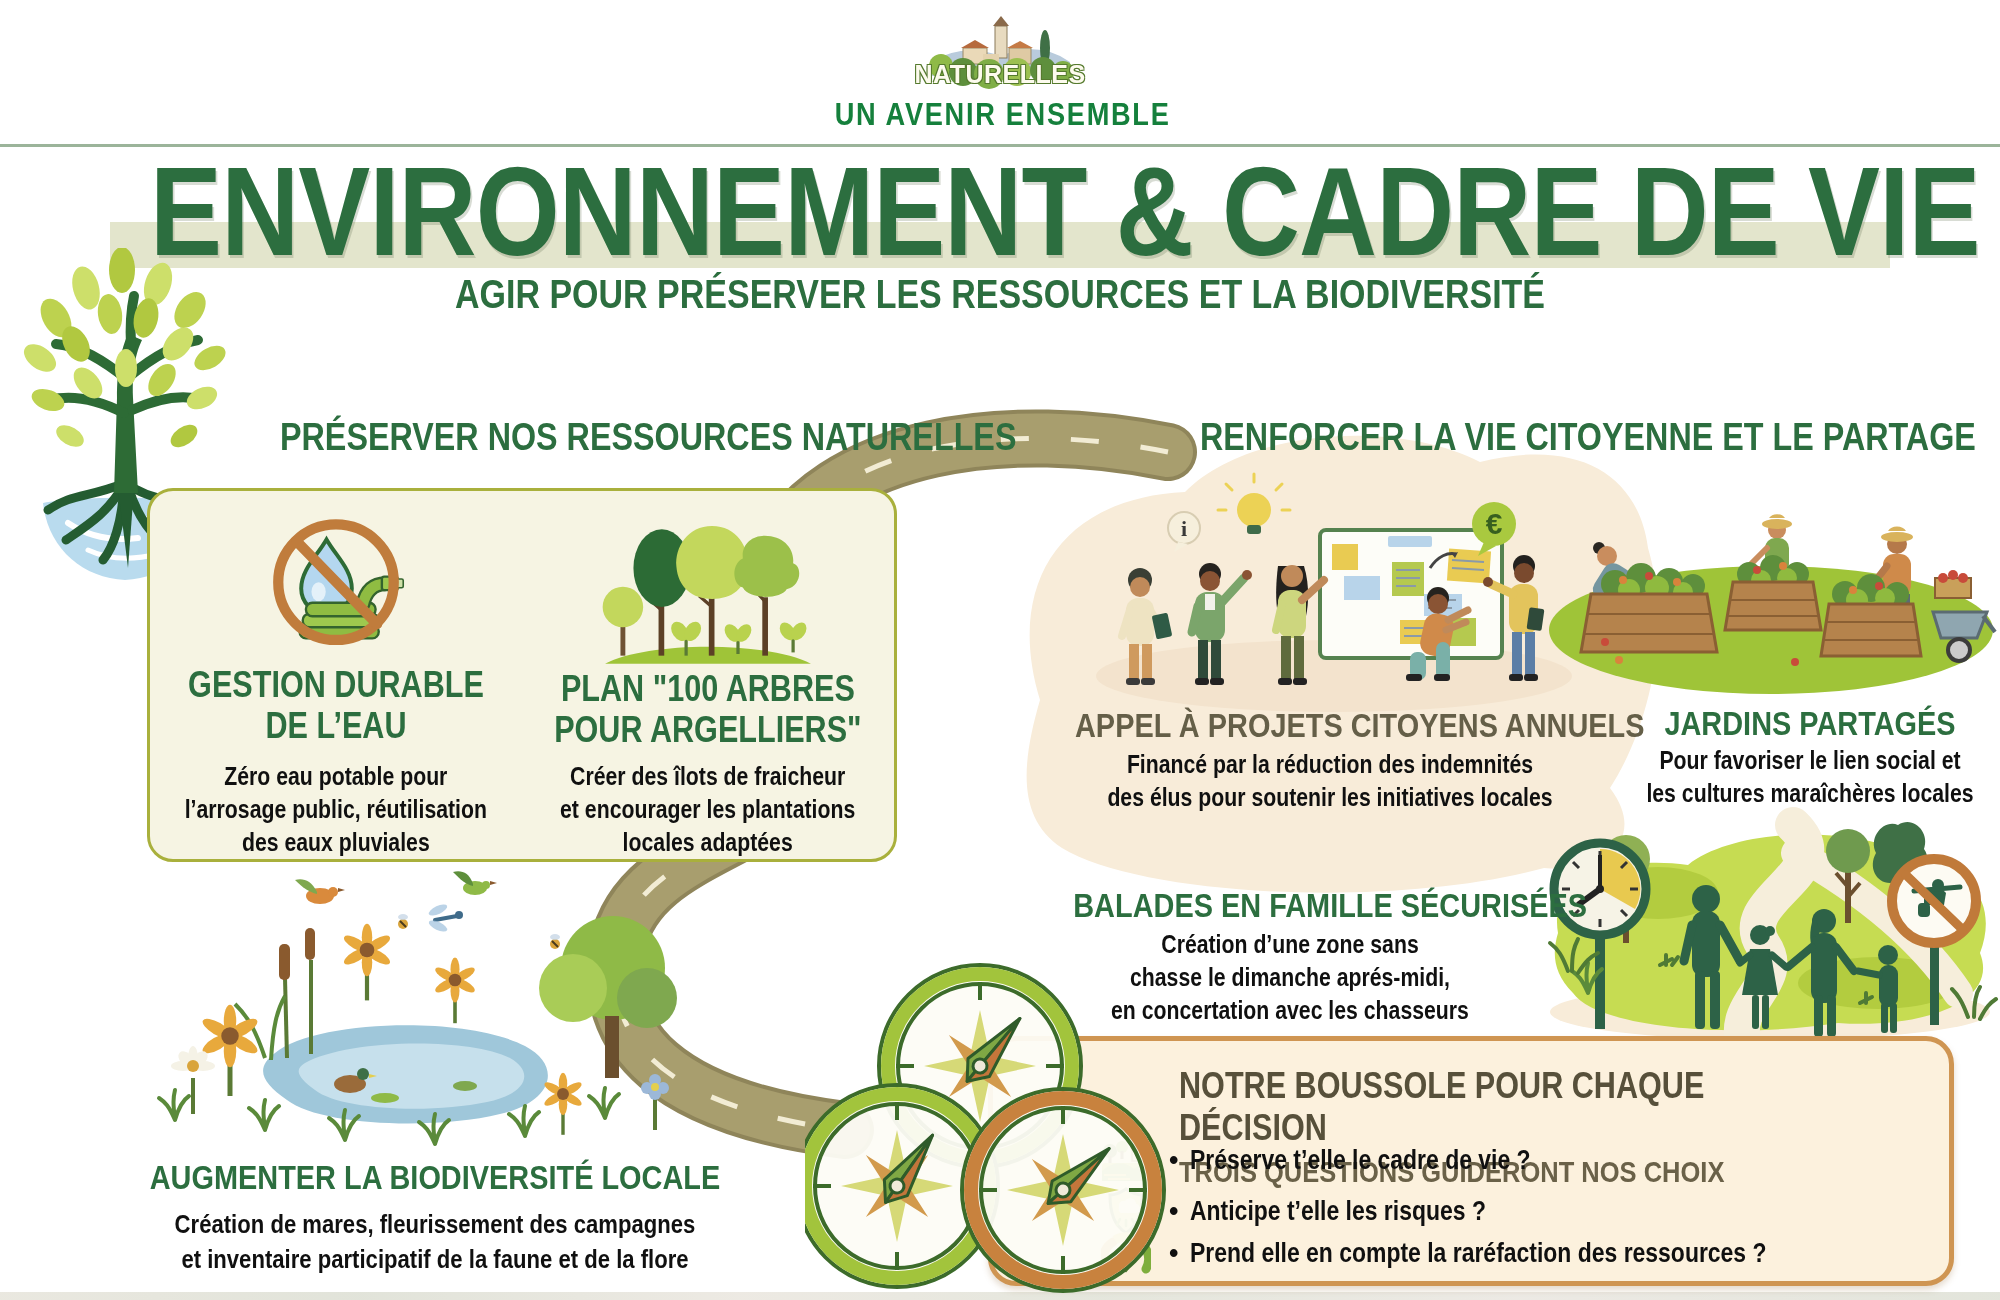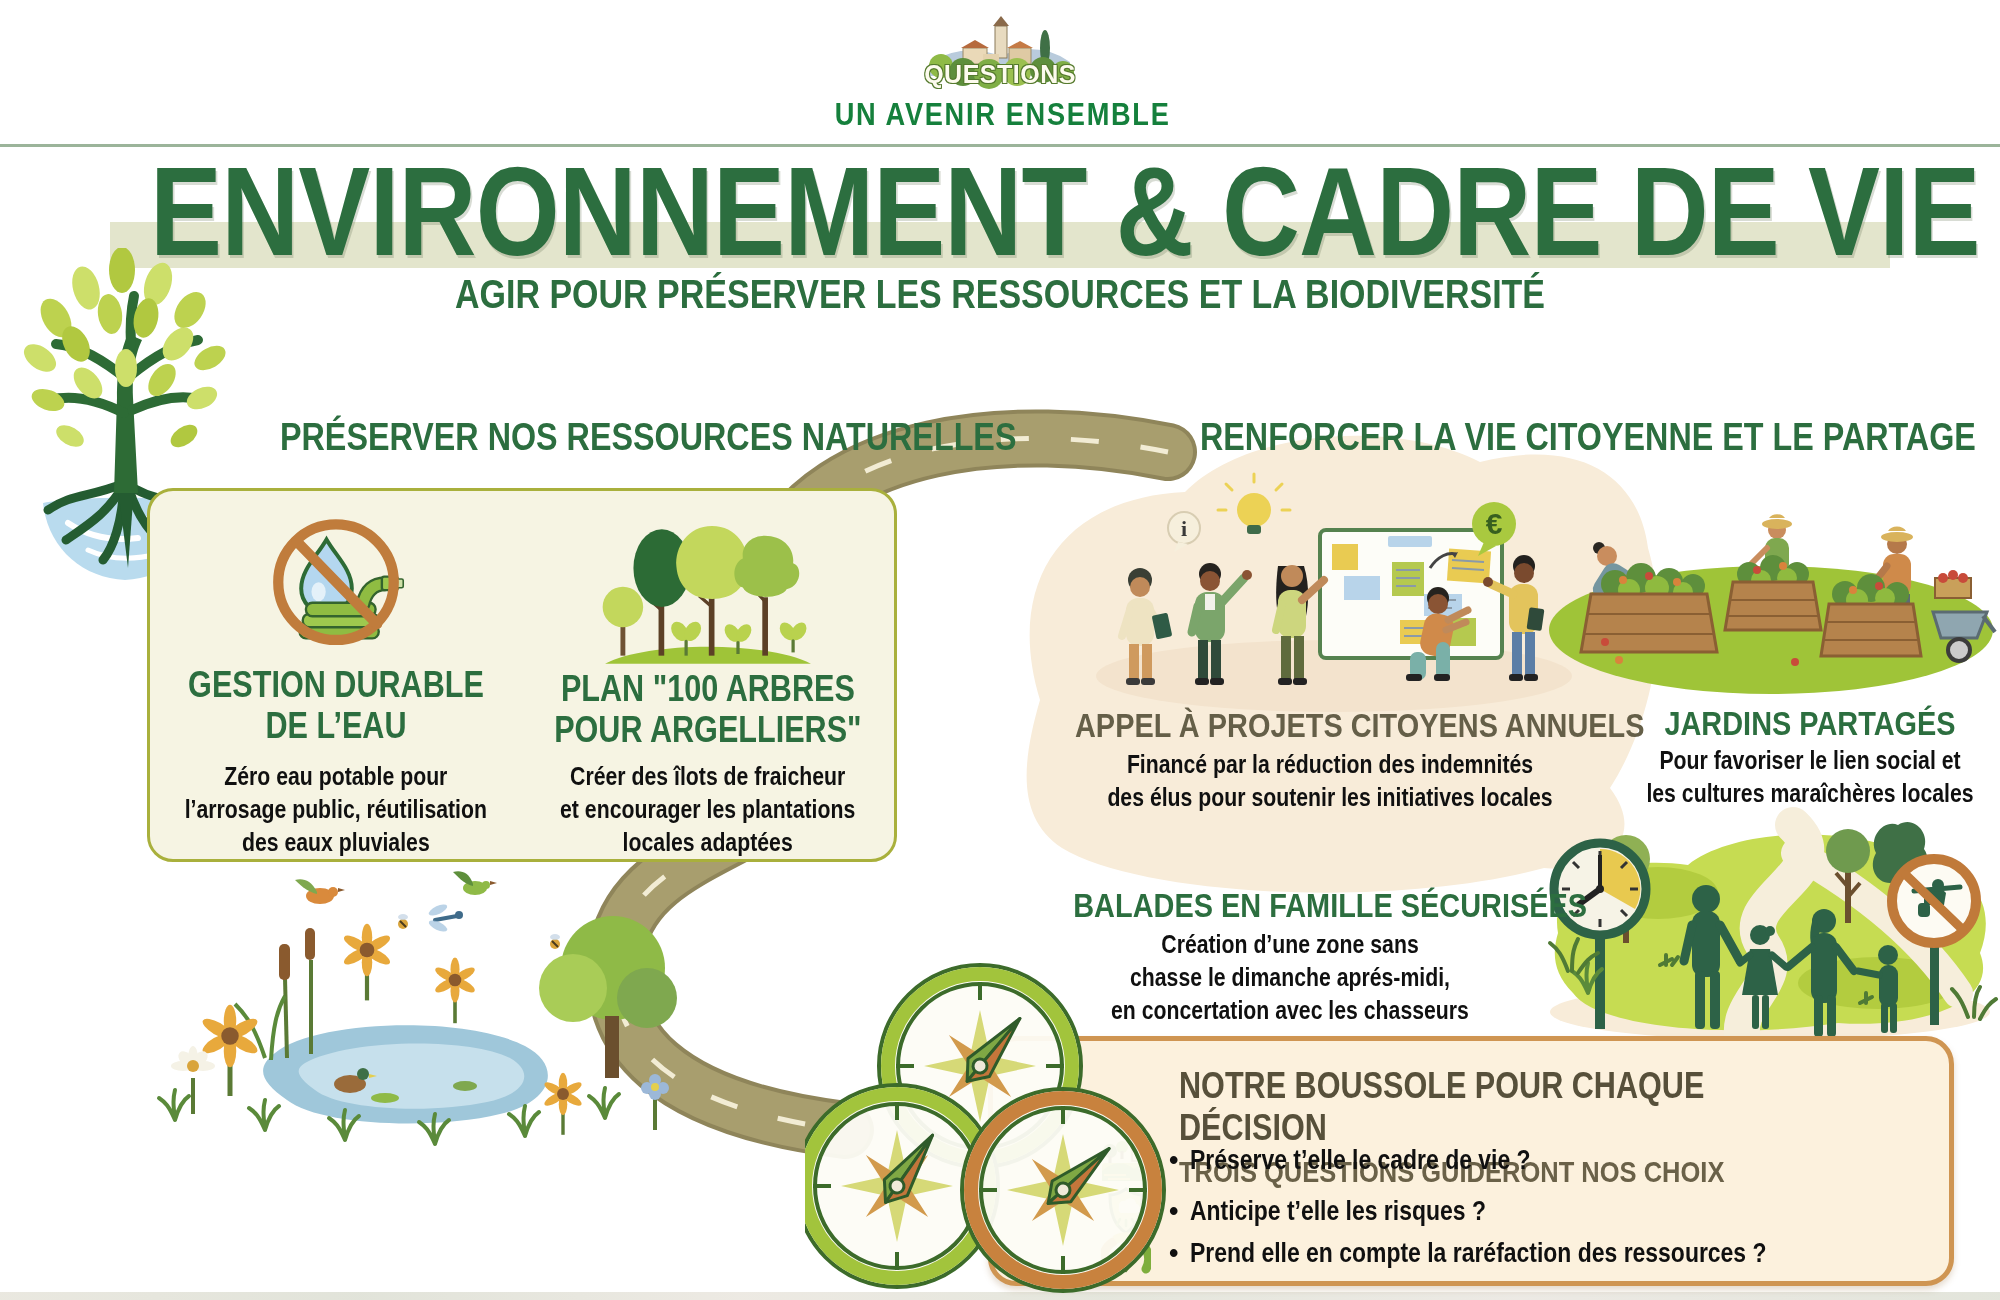--- a/index.html
+++ b/index.html
@@ -85,21 +85,21 @@
     <path d="M82,34 L95,27 L108,34 Z" fill="#c57a45"></path>
     <rect x="58" y="40" width="16" height="12" fill="#e4d2ae"></rect>
     <ellipse cx="120" cy="34" rx="5" ry="18" fill="#3f7046"></ellipse>
     <circle cx="16" cy="52" r="12" fill="#8fba47"></circle>
     <circle cx="38" cy="58" r="14" fill="#5e8f3c"></circle>
     <circle cx="64" cy="60" r="15" fill="#7fae46"></circle>
     <circle cx="92" cy="58" r="14" fill="#9cc050"></circle>
     <circle cx="118" cy="56" r="13" fill="#5e8f3c"></circle>
     <circle cx="138" cy="58" r="11" fill="#7fae46"></circle>
   </svg>
-  <div class="abs" id="logo-text" style="z-index:3;">QUESTIONS</div>
+  <div class="abs" id="logo-text" style="z-index:3;">NATURELLES</div>
   <div class="abs" id="tagline" style="z-index:3;text-align:right;"><span class="cond" style="display:inline-block;">UN AVENIR ENSEMBLE</span></div>
   <div class="abs" id="divider" style="z-index:2;"></div>
 
   <div class="abs" id="band" style="z-index:2;"></div>
   <h1 class="abs" id="main-title" style="z-index:3;">ENVIRONNEMENT &amp; CADRE DE VIE</h1>
   <h2 class="abs" id="subtitle" style="z-index:3;">AGIR POUR PRÉSERVER LES RESSOURCES ET LA BIODIVERSITÉ</h2>
 
   <svg class="abs" style="top:248px;left:18px;z-index:2;" width="215" height="350" viewBox="0 0 215 350">
     <path d="M25,255 C60,248 152,248 190,255 C185,300 150,330 107,332 C64,330 30,300 25,255 Z" fill="#b9dbee"></path>
     <path d="M50,275 Q80,295 120,290" stroke="#ffffff" stroke-width="6" fill="none" stroke-linecap="round"></path>
@@ -291,20 +291,25 @@
         <line x1="265" y1="63" x2="271" y2="69" stroke="#4a3a1e" stroke-width="2"></line>
         <ellipse cx="268" cy="59" rx="5" ry="3" fill="rgba(200,215,230,.8)"></ellipse>
       </g>
     <g>
         <circle cx="420" cy="86" r="5" fill="#d9a43c"></circle>
         <line x1="417" y1="83" x2="423" y2="89" stroke="#4a3a1e" stroke-width="2"></line>
         <ellipse cx="420" cy="79" rx="5" ry="3" fill="rgba(200,215,230,.8)"></ellipse>
       </g>
   </svg>
 
+  <div class="abs" id="augmenter-block" style="z-index:4;">
+    <h3 id="augmenter-title" class="cond">AUGMENTER LA BIODIVERSITÉ LOCALE</h3>
+    <p id="augmenter-text" class="cond pre">Création de mares, fleurissement des campagnes
+et inventaire participatif de la faune et de la flore</p>
+  </div>
 
   <svg class="abs" style="top:468px;left:1092px;z-index:3;" width="485" height="245" viewBox="0 0 485 245">
     <ellipse cx="242" cy="208" rx="238" ry="36" fill="#f3e3cd"></ellipse>
     <rect x="228" y="62" width="182" height="128" rx="6" fill="#fdfdf8" stroke="#55824f" stroke-width="4"></rect>
     <rect x="296" y="68" width="44" height="11" rx="2" fill="#b8d4ea"></rect>
     <rect x="240" y="76" width="26" height="26" fill="#e9cb52"></rect>
     <rect x="252" y="108" width="36" height="24" fill="#b8d4ea"></rect>
     <rect x="300" y="94" width="32" height="34" fill="#b5c94f"></rect>
     <rect x="356" y="82" width="42" height="32" fill="#e9cb52" transform="rotate(4 377 98)"></rect>
     <rect x="332" y="126" width="38" height="22" fill="#b8d4ea"></rect>

